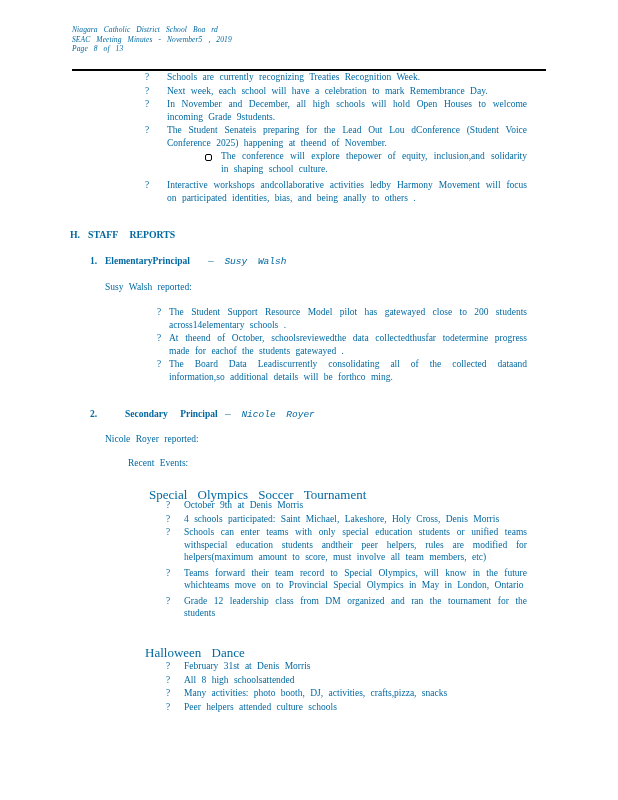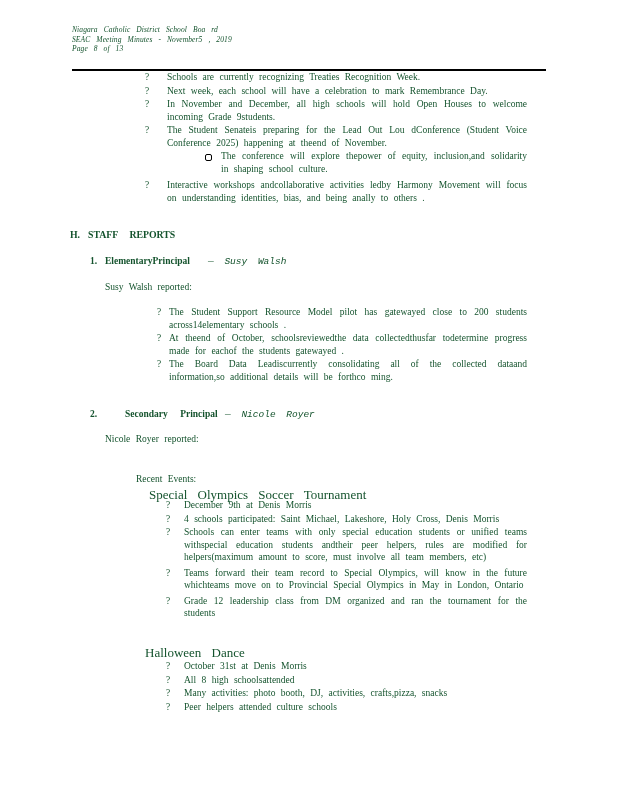--- a/index.html
+++ b/index.html
@@ -1,21 +1,21 @@
 <!DOCTYPE html>
 <html><head>
 <meta charset="utf-8">
 <style>
   html,body{margin:0;padding:0;background:#e8e8e8;}
   .page{
     position:relative;
     width:618px;height:800px;
     background:#ffffff;
     font-family:"Liberation Serif", serif;
-    color:#14532d;
+    color:#0369a1;
     overflow:hidden;
     margin:0 auto;
   }
   
   .doc-header{
     position:absolute;left:72px;top:25px;
     font-style:italic;
     font-size:7.5px;line-height:9.5px;
     word-spacing:4px;
     letter-spacing:0.1px;
@@ -55,21 +55,21 @@
   .item-1-head{left:90px;top:256px;}
   .item-2-head{left:90px;top:409px;}
   .item-num{display:inline-block;width:15px;font-weight:bold;}
   .item-title{display:inline-block;font-weight:bold;}
   .item-1-head .item-title{width:103px;}
   .item-2-head .item-title{width:100px;word-spacing:10px;padding-left:20px;}
   .item-presenter{font-style:italic;word-spacing:5px;font-family:Liberation Mono, monospace;}
   .reported-line{position:absolute;left:105px;font-size:9.5px;word-spacing:3px;}
   .reported-1{top:282px;}
   .reported-2{top:434px;}
-  .recent-events{position:absolute;left:128px;top:474px;font-size:9.5px;word-spacing:3px;margin-left:8px;}
+  .recent-events{position:absolute;left:128px;top:458px;font-size:9.5px;word-spacing:3px;}
   .event-title{position:absolute;font-size:13px;word-spacing:7px;}
   .event-1-title{left:149px;top:487px;}
   .event-2-title{left:145px;top:645px;}
 </style>
 </head>
 <body>
 
 <div class="page">
 
   <div class="doc-header">
@@ -95,21 +95,21 @@
     <div class="b-row">
       <span class="b-mark">?</span>
       <span>The Student Senateis preparing for the Lead Out Lou dConference (Student Voice Conference 2025) happening at theend of November.</span>
     </div>
     <div class="b-row sub-row">
       <span class="sub-mark-box"></span>
       <span>The conference will explore thepower of equity, inclusion,and solidarity in shaping school culture.</span>
     </div>
     <div class="b-row" style="margin-top:4px;">
       <span class="b-mark">?</span>
-      <span>Interactive workshops andcollaborative activities ledby Harmony Movement will focus on understanding identities, bias, and being anally to others .</span>
+      <span>Interactive workshops andcollaborative activities ledby Harmony Movement will focus on participated identities, bias, and being anally to others .</span>
     </div>
   </div>
 
   <div class="h-heading">
     <span class="h-num">H.</span><span class="h-title">STAFF REPORTS</span>
   </div>
 
   <div class="staff-item-head item-1-head">
     <span class="item-num">1.</span><span class="item-title">ElementaryPrincipal</span><span class="item-presenter">— Susy Walsh</span>
   </div>
@@ -133,21 +133,21 @@
   <div class="staff-item-head item-2-head">
     <span class="item-num">2.</span><span class="item-title">Secondary Principal</span><span class="item-presenter">— Nicole Royer</span>
   </div>
   <div class="reported-line reported-2">Nicole Royer reported:</div>
   <div class="recent-events">Recent Events:</div>
 
   <div class="event-title event-1-title">Special Olympics Soccer Tournament</div>
   <div class="blist event-list c-list">
     <div class="b-row">
       <span class="b-mark">?</span>
-      <span>December 9th at Denis Morris</span>
+      <span>October 9th at Denis Morris</span>
     </div>
     <div class="b-row">
       <span class="b-mark">?</span>
       <span>4 schools participated: Saint Michael, Lakeshore, Holy Cross, Denis Morris</span>
     </div>
     <div class="b-row">
       <span class="b-mark">?</span>
       <span>Schools can enter teams with only special education students or unified teams withspecial education students andtheir peer helpers, rules are modified for helpers(maximum amount to score, must involve all team members, etc)</span>
     </div>
     <div class="b-row" style="margin-top:3px;">
@@ -157,21 +157,21 @@
     <div class="b-row" style="margin-top:3px;">
       <span class="b-mark">?</span>
       <span>Grade 12 leadership class from DM organized and ran the tournament for the students</span>
     </div>
   </div>
 
   <div class="event-title event-2-title">Halloween Dance</div>
   <div class="blist event-list d-list">
     <div class="b-row">
       <span class="b-mark">?</span>
-      <span>October 31st at Denis Morris</span>
+      <span>February 31st at Denis Morris</span>
     </div>
     <div class="b-row">
       <span class="b-mark">?</span>
       <span>All 8 high schoolsattended</span>
     </div>
     <div class="b-row">
       <span class="b-mark">?</span>
       <span>Many activities: photo booth, DJ, activities, crafts,pizza, snacks</span>
     </div>
     <div class="b-row">

